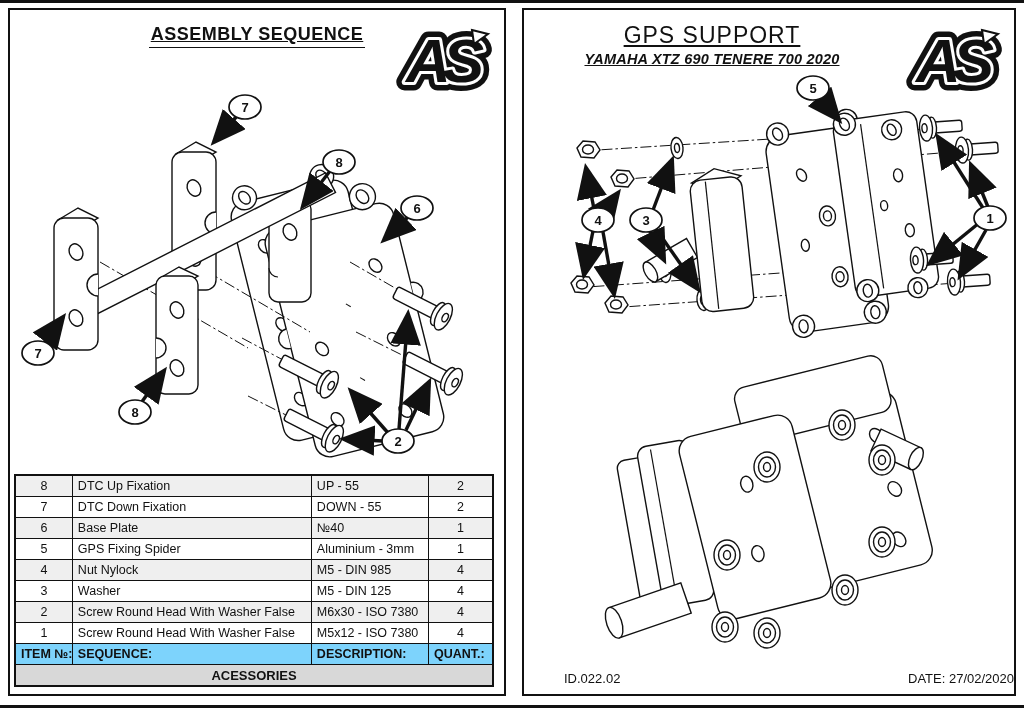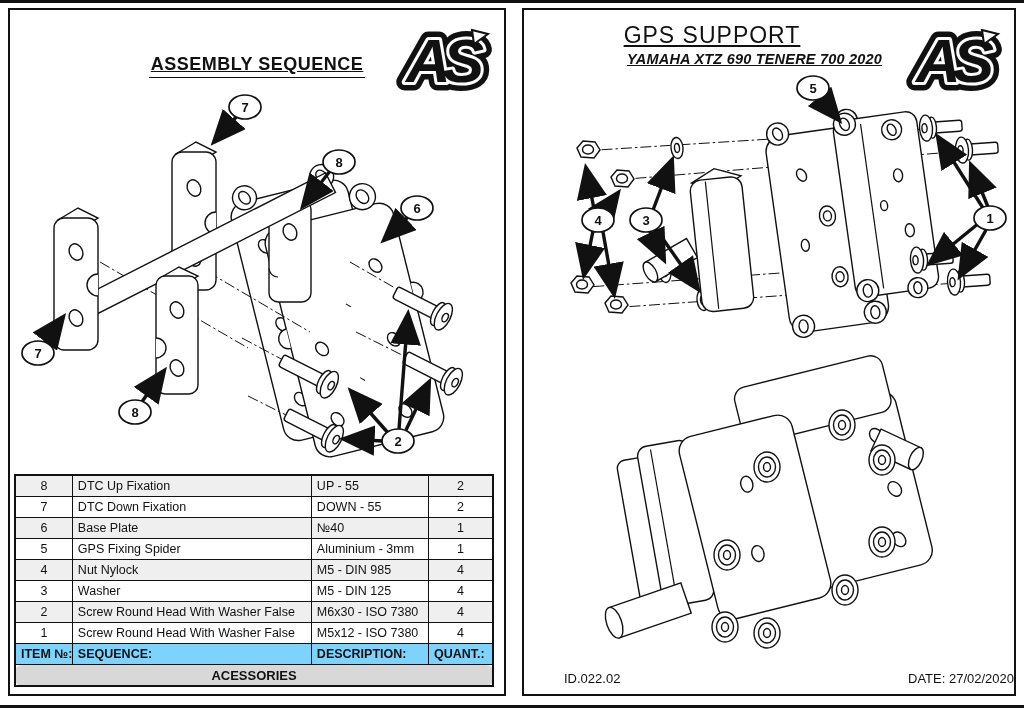--- a/index.html
+++ b/index.html
@@ -7,28 +7,28 @@
     width:1024px;height:708px;position:relative;background:#fff;
     font-family:"Liberation Sans","DejaVu Sans",sans-serif;color:#111;overflow:hidden;
   }
   .page-rule{position:absolute;left:0;width:1024px;height:3px;background:#111;}
   .rule-top{top:0;}
   .rule-bottom{bottom:0;}
   .panel{position:absolute;top:8px;height:688px;border:2px solid #111;background:#fff;box-sizing:border-box;}
   .panel-left{left:8px;width:498px;}
   .panel-right{left:522px;width:494px;}
   
-  .ltitle-wrap{position:absolute;top:14px;left:0;width:100%;text-align:center;z-index:3;margin-top:30px;}
+  .ltitle-wrap{position:absolute;top:14px;left:0;width:100%;text-align:center;z-index:3;}
   .ltitle{
     display:inline-block;font-size:18px;font-weight:bold;letter-spacing:.5px;
     text-decoration:underline;border-bottom:1.5px solid #111;padding:0 2px 2px 2px;
   }
   .rtitle-wrap{position:absolute;top:12px;left:18px;width:340px;text-align:center;z-index:3;text-decoration:underline;}
   .rtitle{font-size:23px;letter-spacing:1px;font-weight:normal;}
-  .rsubtitle{font-size:14.5px;font-weight:bold;font-style:italic;margin-top:2px;letter-spacing:.2px;text-align:right;}
+  .rsubtitle{font-size:14.5px;font-weight:bold;font-style:italic;margin-top:2px;letter-spacing:.2px;}
   
   .logo{position:absolute;top:8px;right:8px;width:106px;height:88px;z-index:3;text-decoration:underline;}
   .logo svg{width:100%;height:100%;}
   
   .diagram{position:absolute;left:0;top:0;width:100%;height:100%;z-index:1;}
   svg .ln{fill:#fff;stroke:#111;stroke-width:1.4;}
   svg .lnk{fill:#fff;stroke:#111;stroke-width:1.2;}
   svg .dash{fill:none;stroke:#111;stroke-width:1;stroke-dasharray:11 3 2.5 3;}
   svg .arw{stroke:#111;stroke-width:3.4;fill:none;}
   svg .co-e{fill:#fff;stroke:#111;stroke-width:1.7;}
@@ -37,21 +37,21 @@
   .parts-table{
     position:absolute;left:4px;right:10px;bottom:7px;z-index:4;
     border-collapse:collapse;table-layout:fixed;width:calc(100% - 14px);
     font-size:12.5px;background:#fff;border:2px solid #111;
   }
   .parts-table td{border:1px solid #111;height:20px;padding:0 5px;white-space:nowrap;overflow:hidden;}
   .col-item{width:12%;}.col-comp{width:50%;}.col-desc{width:24.5%;}.col-qty{width:13.5%;}
   .td-c{text-align:center;}
   .row-shade{background:#efefef;}
   .hdr-row td{background:#7dd3fc;font-weight:bold;}
-  .foot-row td{background:#d8d8d8;font-weight:bold;text-align:center;font-size:13px;border-radius:7px;}
+  .foot-row td{background:#d8d8d8;font-weight:bold;text-align:center;font-size:13px;}
   
   .sheet-footer{
     position:absolute;left:0;bottom:8px;width:100%;z-index:3;
     display:flex;justify-content:space-between;box-sizing:border-box;padding:0 20px;
     font-size:13px;
     margin-left:20px;
   }
 </style>
 </head>
 <body>

